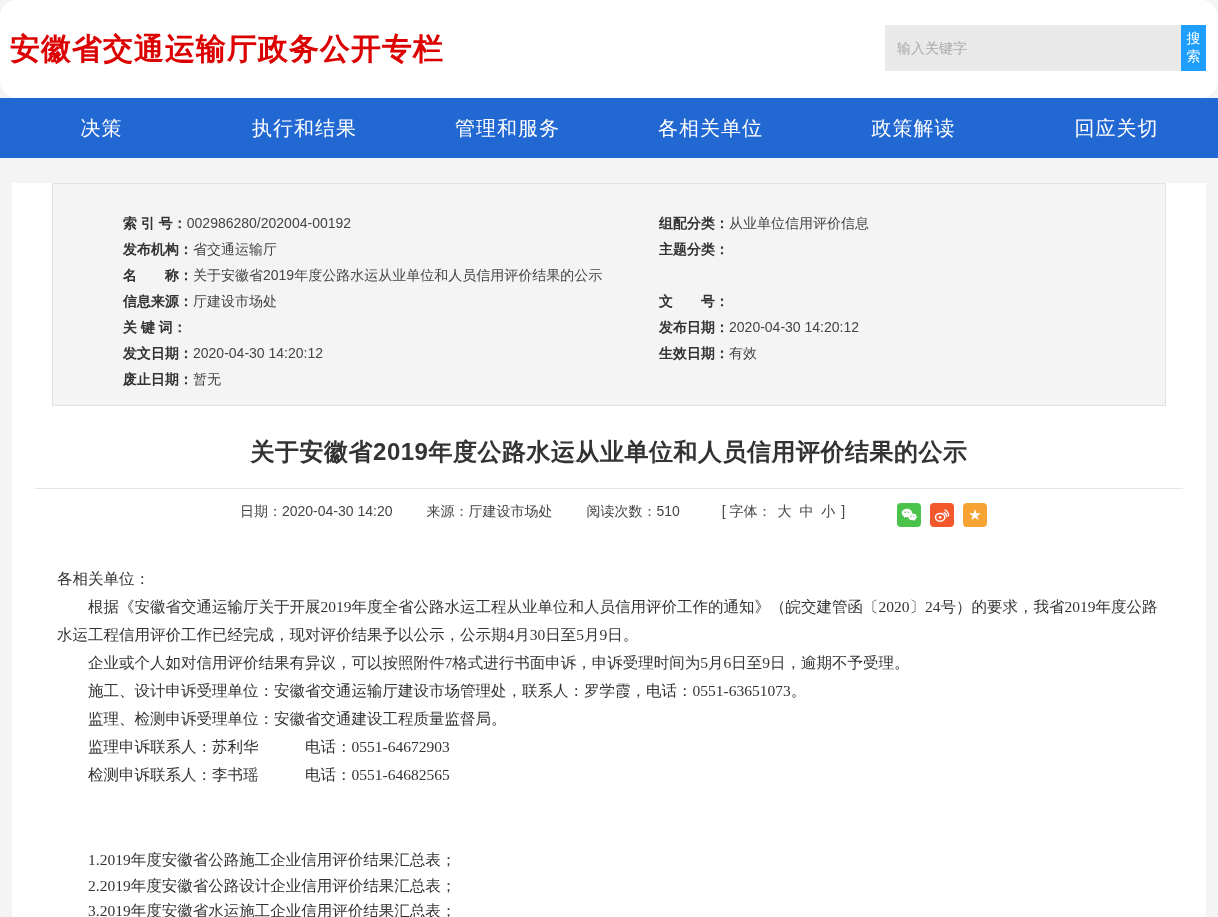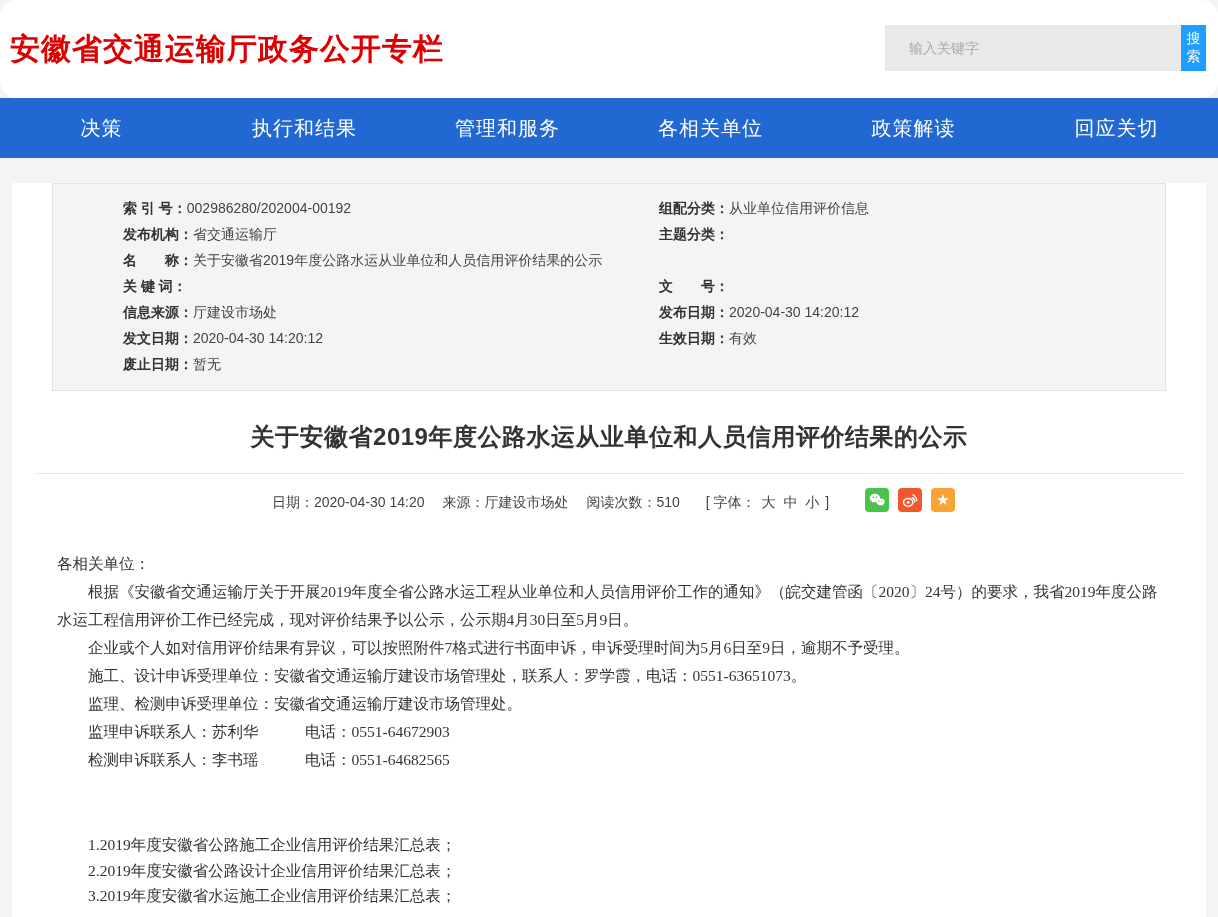--- a/index.html
+++ b/index.html
@@ -16,21 +16,21 @@
   }
   .site-title {
     font-size:30px; font-weight:bold; letter-spacing:1px;
     color:var(--title-red,#dd0000); padding-left:10px;
   }
   .search-box {
     position:absolute; right:12px; top:25px; display:flex; height:46px;
   }
   .search-input {
     width:296px; height:46px; border:none; outline:none;
-    background:#e9e9e9; padding:0 24px; font-size:14px; color:#555;
+    background:#e9e9e9; padding:0 12px; font-size:14px; color:#555;
     font-family:inherit;
   }
   .search-input::placeholder { color:#a9a9a9; }
   .search-btn {
     width:25px; height:46px; border:none; cursor:pointer;
     background:var(--search-button-blue,#1E9FFF); color:#fff; font-size:14px;
     font-family:inherit;
   }
   
   .main-nav {
@@ -41,39 +41,39 @@
     flex:1; text-align:center; color:#fff; font-size:20px;
     cursor:pointer; letter-spacing:1px;
   }
   
   .wrapper {
     margin:0 12px; background:#fff; min-height:759px; padding-bottom:40px;
   }
   
   .meta-box {
     margin:25px 40px 0; background:#f4f4f4; border:1px solid #e2e2e2;
-    padding:11px 0 13px; display:flex; font-size:14px;
+    padding:26px 0 13px; display:flex; font-size:14px;
   }
   .meta-col-left  { flex:0 0 54.5%; padding-left:70px; }
   .meta-col-right { flex:0 0 45.5%; }
   .meta-row { line-height:26px; min-height:26px; white-space:nowrap; }
   .meta-label { font-weight:bold; color:#333; }
   .meta-value { color:#444; }
   
   .article-title {
     margin-top:30px; text-align:center; font-size:24px; font-weight:bold;
     color:#333; letter-spacing:0.5px;
   }
   .title-divider {
     margin:20px 23px 0; border:none; border-top:1px solid #e5e5e5; height:0;
   }
   
   .article-meta {
     margin-top:14px; text-align:center; font-size:14px; color:#444;
-    display:flex; justify-content:center; align-items:flex-end; gap:0;
+    display:flex; justify-content:center; align-items:flex-start; gap:16px;
   }
   .article-meta .seg { margin:0 9px; }
   .font-sizer { margin:0 17px; }
   .font-size-option { cursor:pointer; margin:0 2px; }
   .share-icons { display:flex; margin-left:10px; }
   .share-icon {
     width:24px; height:24px; border-radius:4px; margin-left:9px;
     display:flex; align-items:center; justify-content:center; cursor:pointer;
   }
   .share-icon.wechat   { background:var(--wechat-green,#4bc34b); }
@@ -118,24 +118,24 @@
       <div class="meta-row">
         <span class="meta-label">索 引 号：</span><span class="meta-value">002986280/202004-00192</span>
       </div>
       <div class="meta-row">
         <span class="meta-label">发布机构：</span><span class="meta-value">省交通运输厅</span>
       </div>
       <div class="meta-row">
         <span class="meta-label">名　　称：</span><span class="meta-value">关于安徽省2019年度公路水运从业单位和人员信用评价结果的公示</span>
       </div>
       <div class="meta-row">
+        <span class="meta-label">信息来源：</span><span class="meta-value">厅建设市场处</span>
+      </div>
+      <div class="meta-row">
         <span class="meta-label">关 键 词：</span><span class="meta-value"></span>
-      </div>
-      <div class="meta-row">
-        <span class="meta-label">信息来源：</span><span class="meta-value">厅建设市场处</span>
       </div>
       <div class="meta-row">
         <span class="meta-label">发文日期：</span><span class="meta-value">2020-04-30 14:20:12</span>
       </div>
       <div class="meta-row">
         <span class="meta-label">废止日期：</span><span class="meta-value">暂无</span>
       </div>
     </div>
     <div class="meta-col-right">
       <div class="meta-row">
@@ -198,21 +198,21 @@
         <span>★</span>
       </span>
     </span>
   </div>
 
   <div class="article-body">
     <p>各相关单位：</p>
     <p class="indent">根据《安徽省交通运输厅关于开展2019年度全省公路水运工程从业单位和人员信用评价工作的通知》（皖交建管函〔2020〕24号）的要求，我省2019年度公路水运工程信用评价工作已经完成，现对评价结果予以公示，公示期4月30日至5月9日。</p>
     <p class="indent">企业或个人如对信用评价结果有异议，可以按照附件7格式进行书面申诉，申诉受理时间为5月6日至9日，逾期不予受理。</p>
     <p class="indent">施工、设计申诉受理单位：安徽省交通运输厅建设市场管理处，联系人：罗学霞，电话：0551-63651073。</p>
-    <p class="indent">监理、检测申诉受理单位：安徽省交通运输厅建设市场管理处。</p>
+    <p class="indent">监理、检测申诉受理单位：安徽省交通建设工程质量监督局。</p>
     <p class="indent">监理申诉联系人：苏利华　　　电话：0551-64672903</p>
     <p class="indent">检测申诉联系人：李书瑶　　　电话：0551-64682565</p>
 
     <div class="gap-block"></div>
 
     <div class="attachment-item">1.2019年度安徽省公路施工企业信用评价结果汇总表；</div>
     <div class="attachment-item">2.2019年度安徽省公路设计企业信用评价结果汇总表；</div>
     <div class="attachment-item">3.2019年度安徽省水运施工企业信用评价结果汇总表；</div>
 
   </div>

